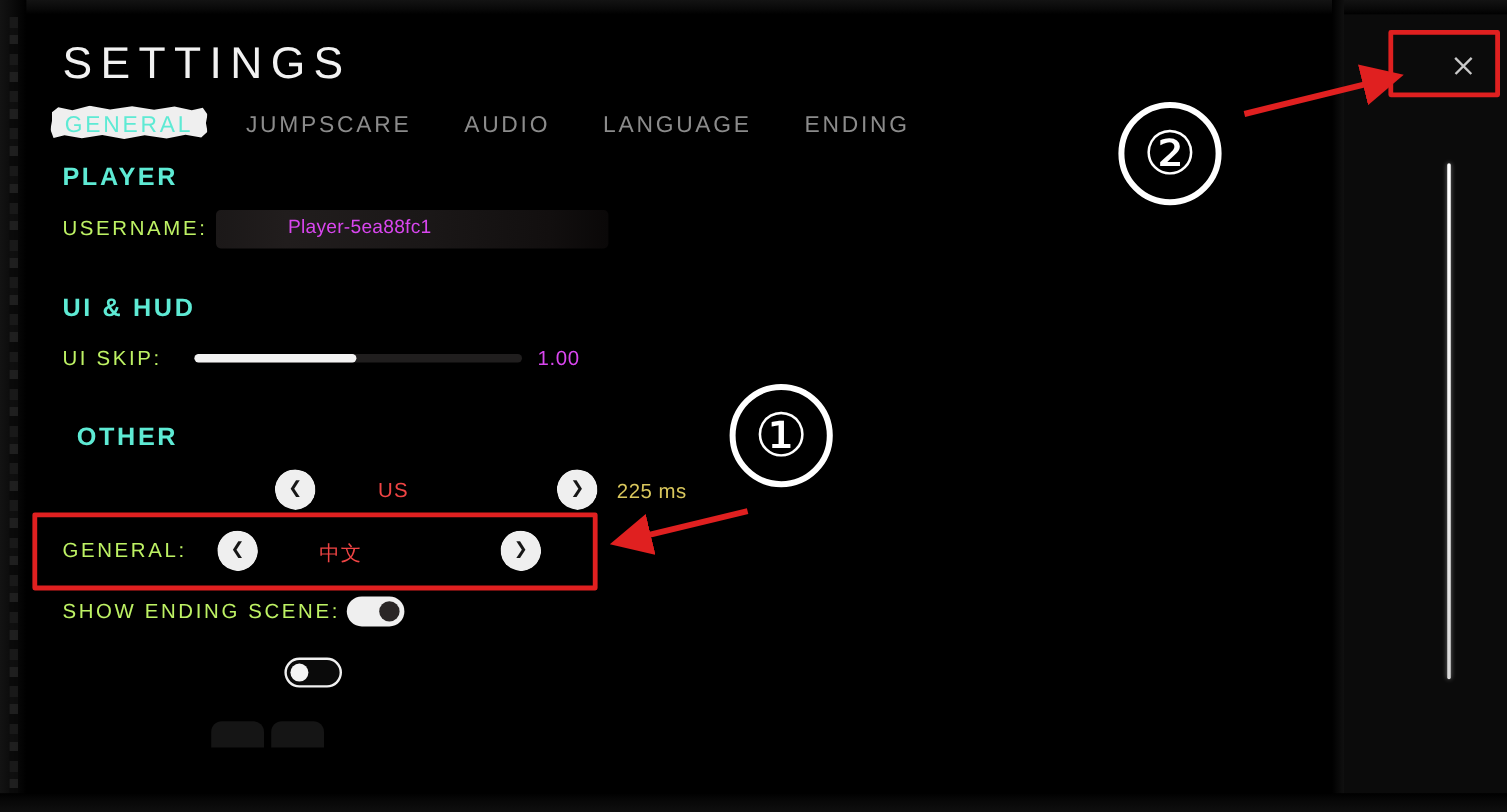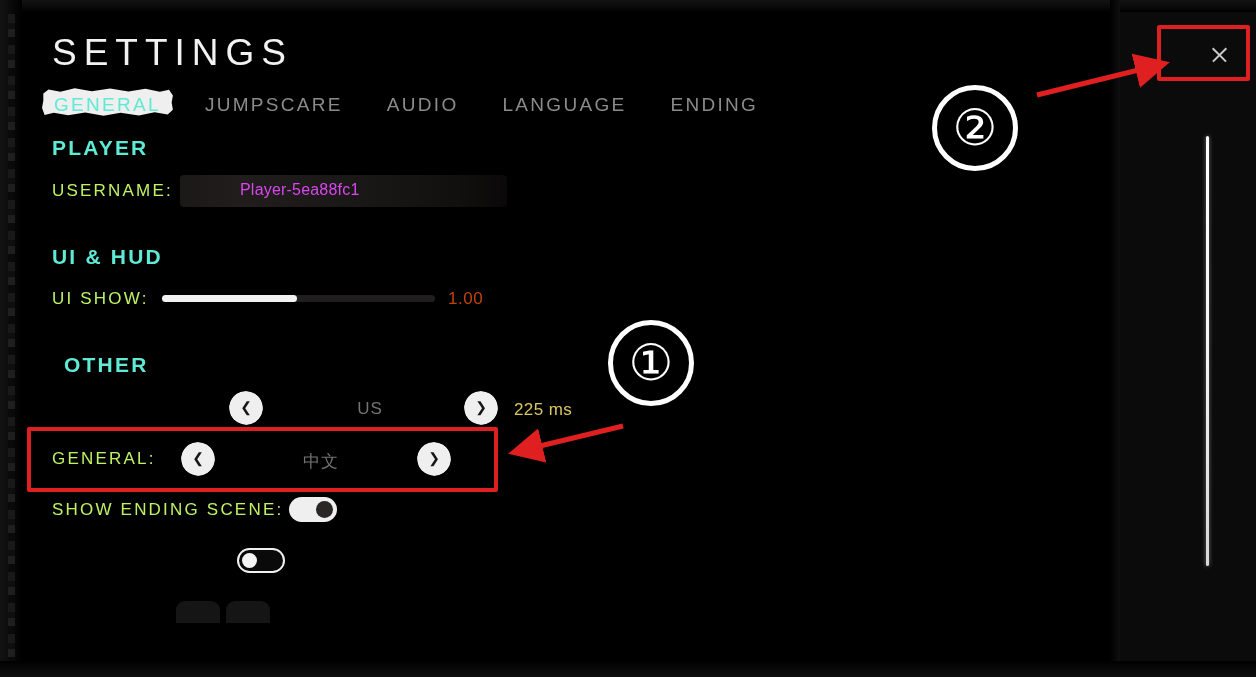--- a/index.html
+++ b/index.html
@@ -108,41 +108,40 @@
     position:absolute; left:162px; top:295px;
     width:273px; height:7px; border-radius:4px;
     background:#201e1e;
   }
   .slider-fill {
     position:absolute; left:0; top:0; height:7px; width:135px;
     border-radius:4px; background:#f2f2f2;
   }
   .slider-value {
     position:absolute; left:448px; top:289px;
-    font-size:17px; color:#c2410c; letter-spacing:.5px;
+    font-size:17px; color:#d946ef; letter-spacing:.5px;
   }
 
   
   .arrow-btn {
     width:34px; height:34px; border-radius:50%;
     background:#efefef; color:#161616;
     display:flex; align-items:center; justify-content:center;
     font-size:14px; font-weight:700; cursor:pointer;
     position:absolute;
     clip-path: polygon(
       50% 0%, 64% 3%, 76% 7%, 88% 17%, 95% 29%, 99% 42%, 100% 55%,
       96% 69%, 89% 81%, 78% 91%, 65% 97%, 51% 100%, 38% 97%, 25% 92%,
       13% 83%, 5% 71%, 1% 57%, 0% 44%, 4% 30%, 11% 18%, 21% 8%, 35% 2%);
     filter:blur(.15px);
   }
   .arrow-btn span{ display:block; transform:translateY(-1px); font-family:"DejaVu Sans", sans-serif; }
 
   .opt-value {
-    position:absolute; font-size:17px; color:#737373; letter-spacing:1px;
-    text-align:center;
+    position:absolute; font-size:17px; color:#ef4444; letter-spacing:1px;
   }
   .ping {
     position:absolute; font-size:17px; color:#d9c75d; letter-spacing:.4px;
   }
 
   
   .toggle {
     position:absolute; width:48px; height:25px; border-radius:13px; cursor:pointer;
   }
   .toggle.on { background:#efefef; }
@@ -226,21 +225,21 @@
 
   <div class="row" style="top:174px;">
     <div class="row-label">USERNAME:</div>
   </div>
   <div class="username-field"></div>
   <div class="username-text">Player-5ea88fc1</div>
 
   <div class="section-head" style="top:245px;">UI &amp; HUD</div>
 
   <div class="row" style="top:282px;">
-    <div class="row-label">UI SHOW:</div>
+    <div class="row-label">UI SKIP:</div>
   </div>
   <div class="slider-track">
     <div class="slider-fill"></div>
   </div>
   <div class="slider-value">1.00</div>
 
   <div class="section-head" style="top:353px;margin-left:12px;">OTHER</div>
 
   <div class="arrow-btn" style="left:229px; top:391px;">
     <span>❮</span>

